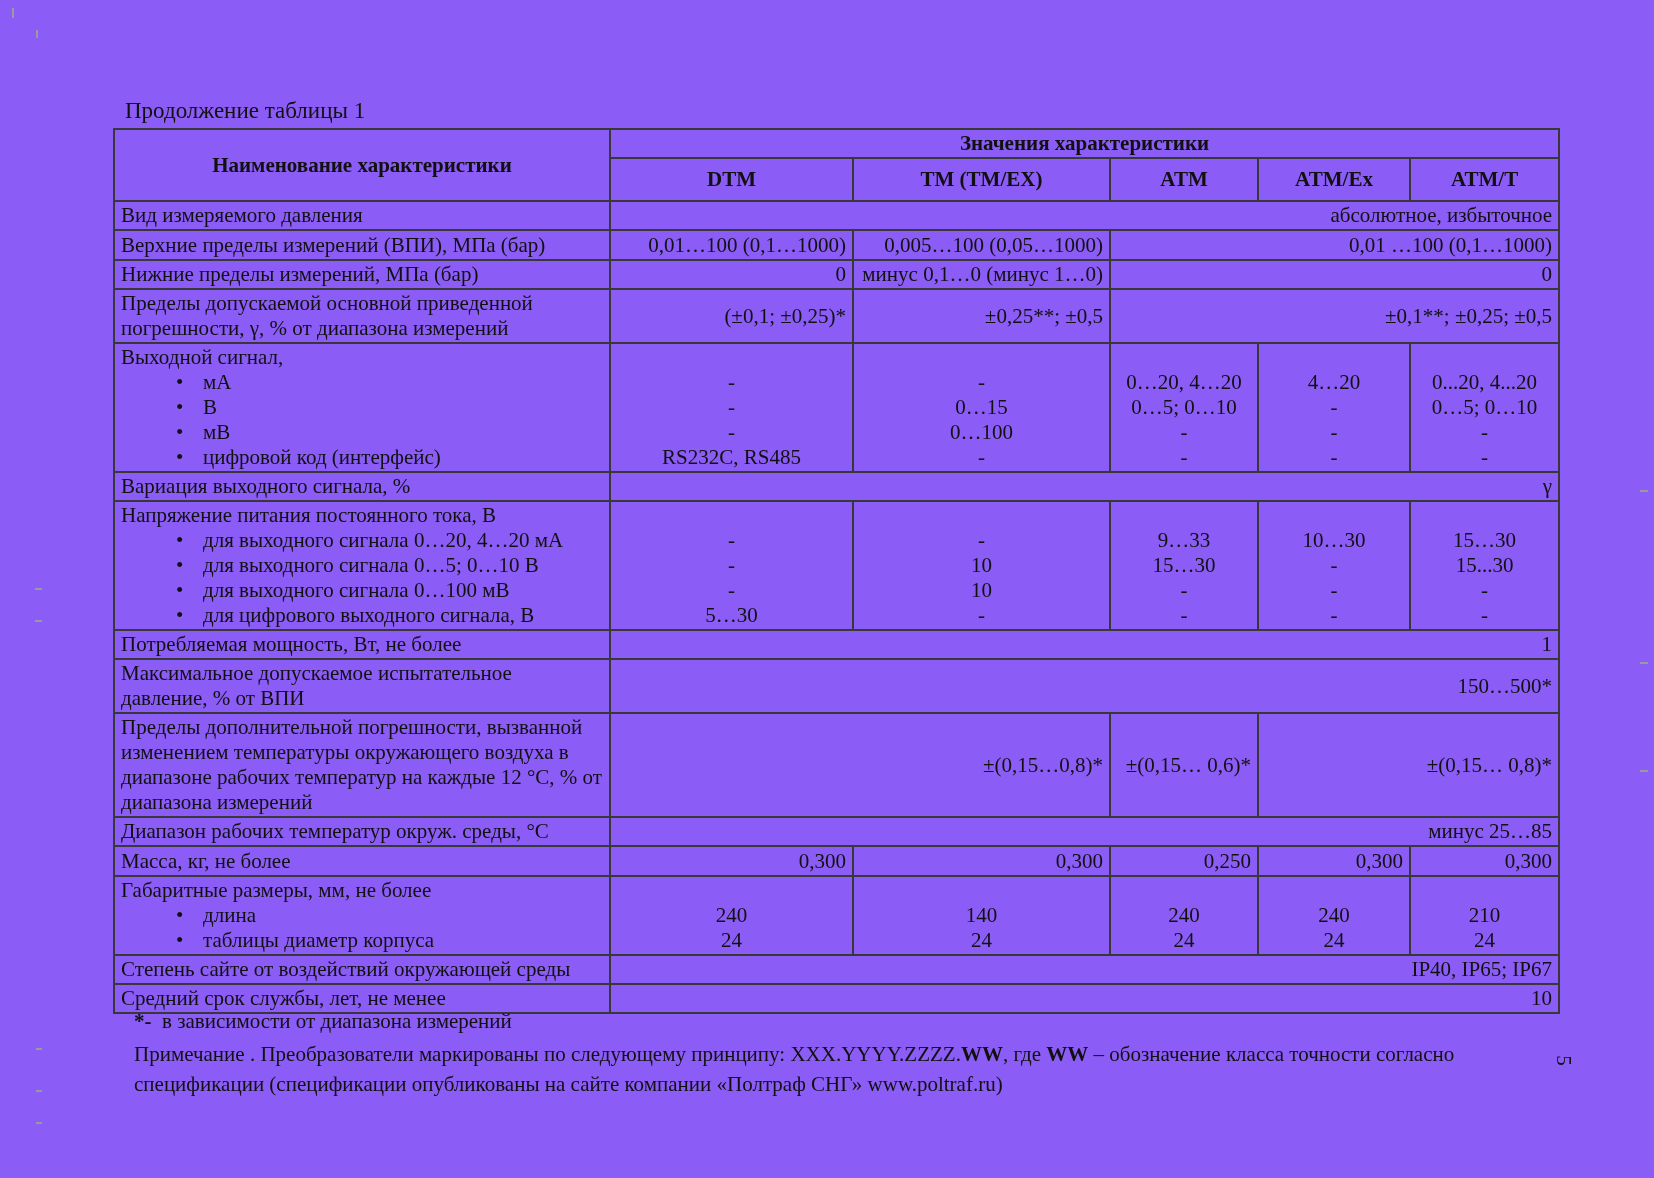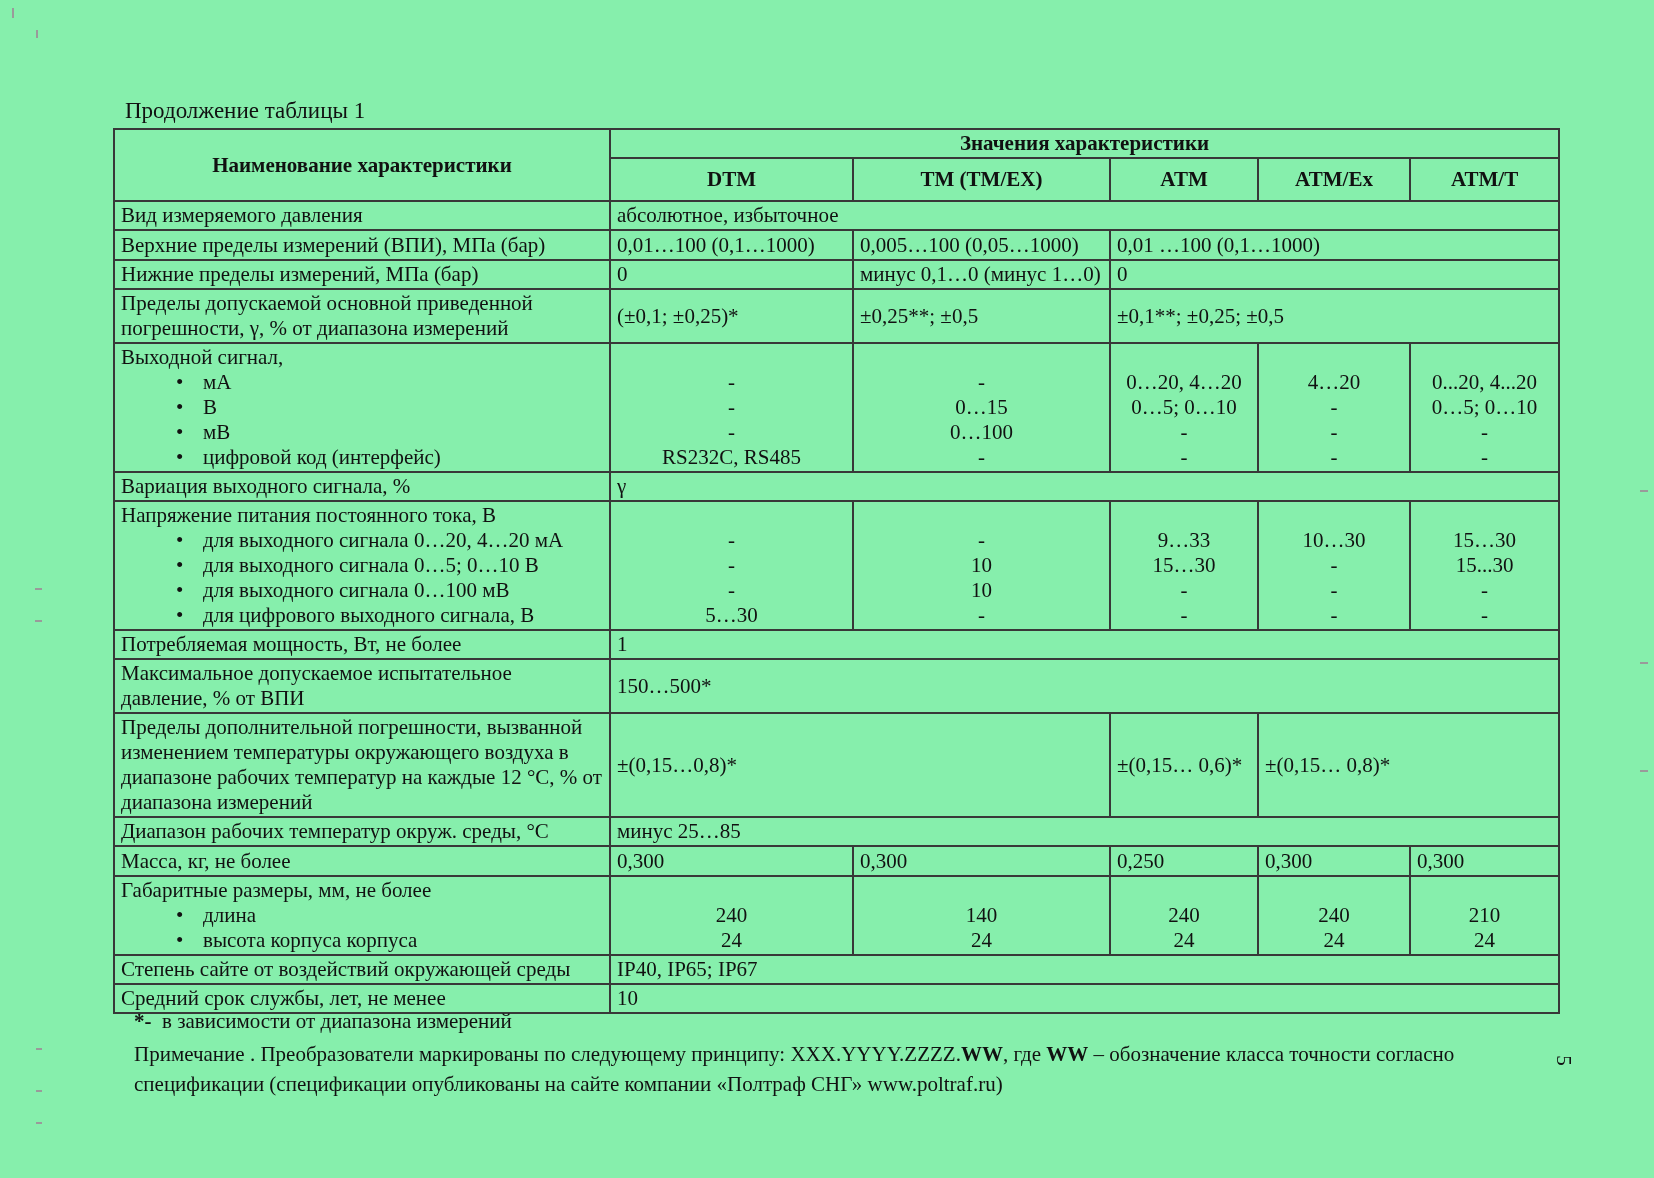--- a/index.html
+++ b/index.html
@@ -1,37 +1,37 @@
 <!DOCTYPE html>
 <html lang="ru"><head>
 <meta charset="utf-8">
 <style>
   html,body { margin:0; padding:0; }
   body { background:#e8e8e8; }
   .page {
     position:relative; width:1654px; height:1178px;
-    background:#86efac; overflow:hidden;
+    background:#8b5cf6; overflow:hidden;
     font-family:"Liberation Serif", serif; color:#111;
   }
   .caption {
     position:absolute; left:125px; top:98px;
     font-size:23px;
   }
   table.spec {
     position:absolute; left:113px; top:128px;
     width:1445px; border-collapse:collapse; table-layout:fixed;
     font-size:21px;
   }
   table.spec td, table.spec th {
     border:2px solid #383838; padding:1px 6px; overflow:hidden;
   }
   th.hdr { font-weight:bold; text-align:center; vertical-align:middle; font-size:21px; }
   td.lbl { text-align:left; vertical-align:middle; padding-left:8px; }
   td.lbl-top { text-align:left; vertical-align:top; padding-left:8px; }
-  td.val { text-align:left; vertical-align:middle; }
+  td.val { text-align:right; vertical-align:middle; }
   .line { display:block; height:25px; line-height:25px; white-space:nowrap; overflow:visible; }
   .blank { height:25px; }
   .bullet { position:relative; padding-left:82px; }
   .bullet::before { content:"\2022"; position:absolute; left:55px; }
   .vals .line { text-align:center; }
   .footnotes { position:absolute; left:115px; top:1008px; width:1412px; font-size:21px;margin-left:19px; }
   .fnote { line-height:27px; margin-bottom:3px; }
   .fmark { font-weight:bold; }
   .note { line-height:30px; margin-top:4px; }
   .bold { font-weight:bold; }
@@ -221,21 +221,21 @@
       <td class="val">0,300</td>
       <td class="val">0,250</td>
       <td class="val">0,300</td>
       <td class="val">0,300</td>
     </tr>
 
     <tr style="height:78px">
       <td class="lbl-top">
         <span class="line">Габаритные размеры, мм, не более</span>
         <span class="line bullet">длина</span>
-        <span class="line bullet">высота корпуса корпуса</span>
+        <span class="line bullet">таблицы диаметр корпуса</span>
       </td>
       <td class="vals lbl-top">
         <span class="line blank"></span>
         <span class="line">240</span>
         <span class="line">24</span>
       </td>
       <td class="vals lbl-top">
         <span class="line blank"></span>
         <span class="line">140</span>
         <span class="line">24</span>

